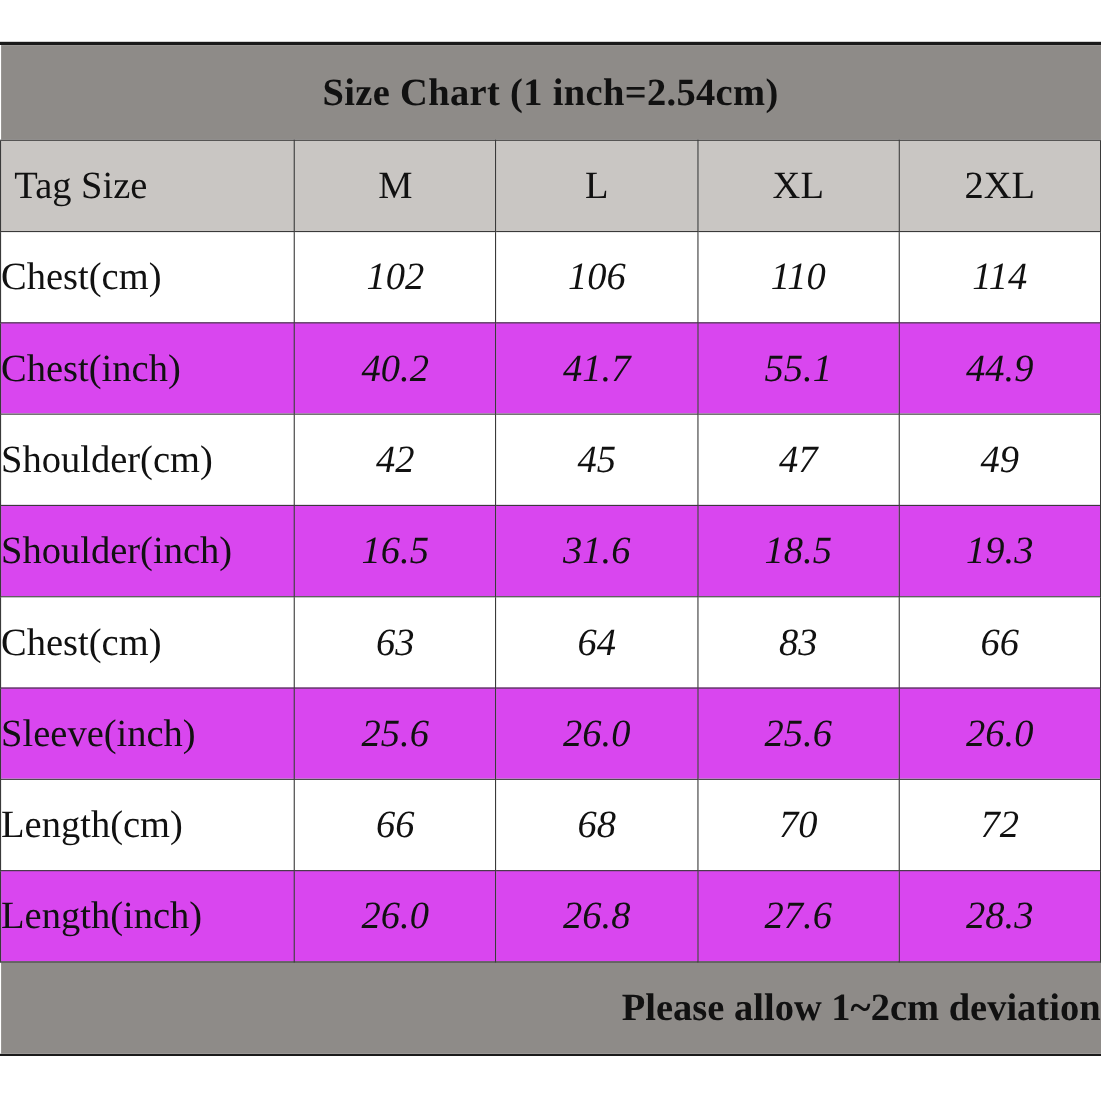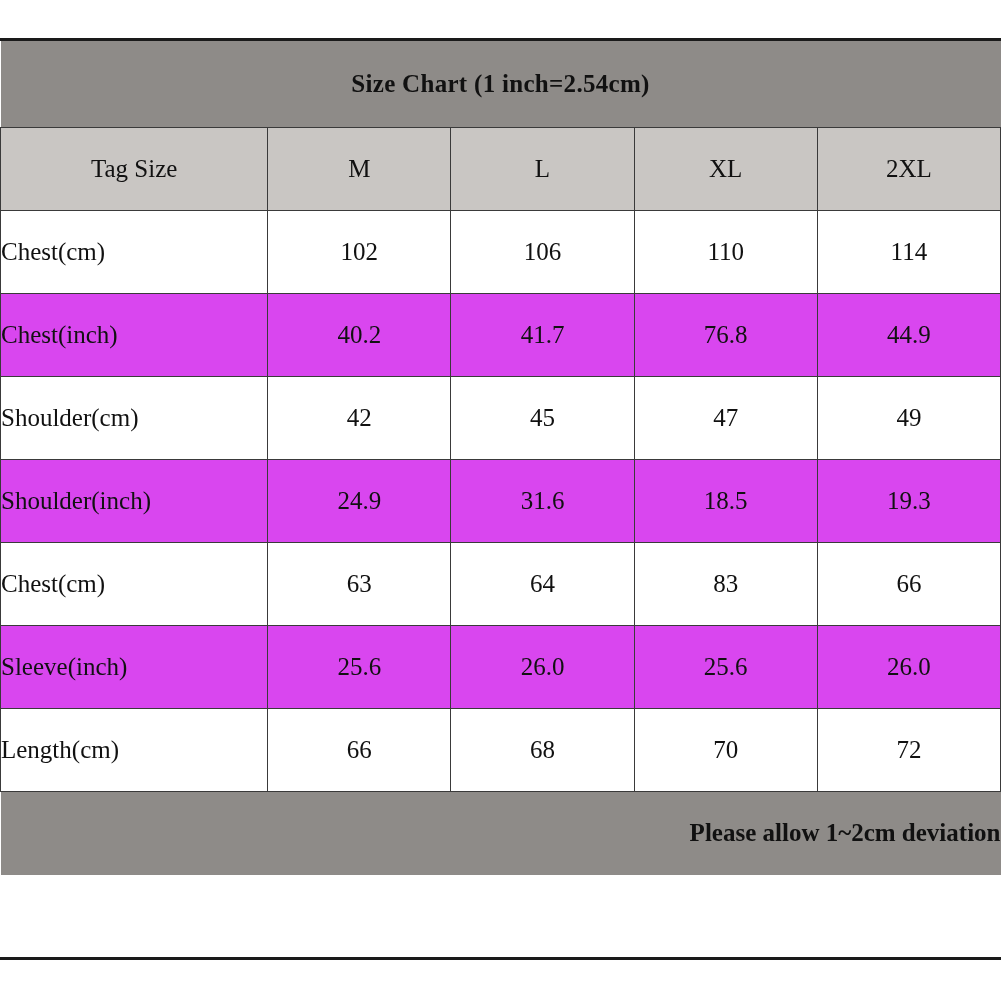--- a/index.html
+++ b/index.html
@@ -34,21 +34,21 @@
   table.size-chart {
     border-collapse: collapse;
     width: 1001px;
     table-layout: fixed;
     background: #ffffff;
   }
   table.size-chart td {
     border: 1px solid #3a3a3a;
     padding: 0;
     height: 83px;
-    font-size: 25px;
+    font-size: 35px;
     color: #111111;
     vertical-align: middle;
     box-sizing: border-box;
   }
   .title-cell {
     background: #8e8b88;
     text-align: center;
     font-weight: bold;
     font-size: 30px;
     height: 86px !important;
@@ -66,29 +66,31 @@
     border-left: none !important;
     border-right: none !important;
     border-bottom: none !important;
   }
   .hdr {
     background: #c9c6c3;
     text-align: center;
     font-weight: normal;
   }
   .hdr.lbl {
-    text-align: center;
+    text-align: left;
+    padding-left: 12px;
   }
   .row-label {
     text-align: left;
     padding-left: 12px;
     white-space: nowrap;
   }
   .val {
     text-align: center;
+    font-style: italic;
   }
   tr.light td {
     background: #ffffff;
     margin-top: 44px;
   }
   tr.shade td {
     background: #d946ef;
   }
   td.edge-left { border-left: none; }
   td.edge-right { border-right: none; }
@@ -126,35 +128,35 @@
           <td class="val">102</td>
           <td class="val">106</td>
           <td class="val">110</td>
           <td class="val edge-right">114</td>
         </tr>
 
         <tr class="shade">
           <td class="row-label edge-left">Chest(inch)</td>
           <td class="val">40.2</td>
           <td class="val">41.7</td>
-          <td class="val">76.8</td>
+          <td class="val">55.1</td>
           <td class="val edge-right">44.9</td>
         </tr>
 
         <tr class="light">
           <td class="row-label edge-left">Shoulder(cm)</td>
           <td class="val">42</td>
           <td class="val">45</td>
           <td class="val">47</td>
           <td class="val edge-right">49</td>
         </tr>
 
         <tr class="shade">
           <td class="row-label edge-left">Shoulder(inch)</td>
-          <td class="val">24.9</td>
+          <td class="val">16.5</td>
           <td class="val">31.6</td>
           <td class="val">18.5</td>
           <td class="val edge-right">19.3</td>
         </tr>
 
         <tr class="light">
           <td class="row-label edge-left">Chest(cm)</td>
           <td class="val">63</td>
           <td class="val">64</td>
           <td class="val">83</td>
@@ -170,20 +172,27 @@
         </tr>
 
         <tr class="light">
           <td class="row-label edge-left">Length(cm)</td>
           <td class="val">66</td>
           <td class="val">68</td>
           <td class="val">70</td>
           <td class="val edge-right">72</td>
         </tr>
 
+        <tr class="shade">
+          <td class="row-label edge-left">Length(inch)</td>
+          <td class="val">26.0</td>
+          <td class="val">26.8</td>
+          <td class="val">27.6</td>
+          <td class="val edge-right">28.3</td>
+        </tr>
 
         <tr>
           <td class="footer-cell" colspan="5">Please allow 1~2cm deviation</td>
         </tr>
       </tbody>
     </table>
   </div>
 </div>
 
 </body></html>

